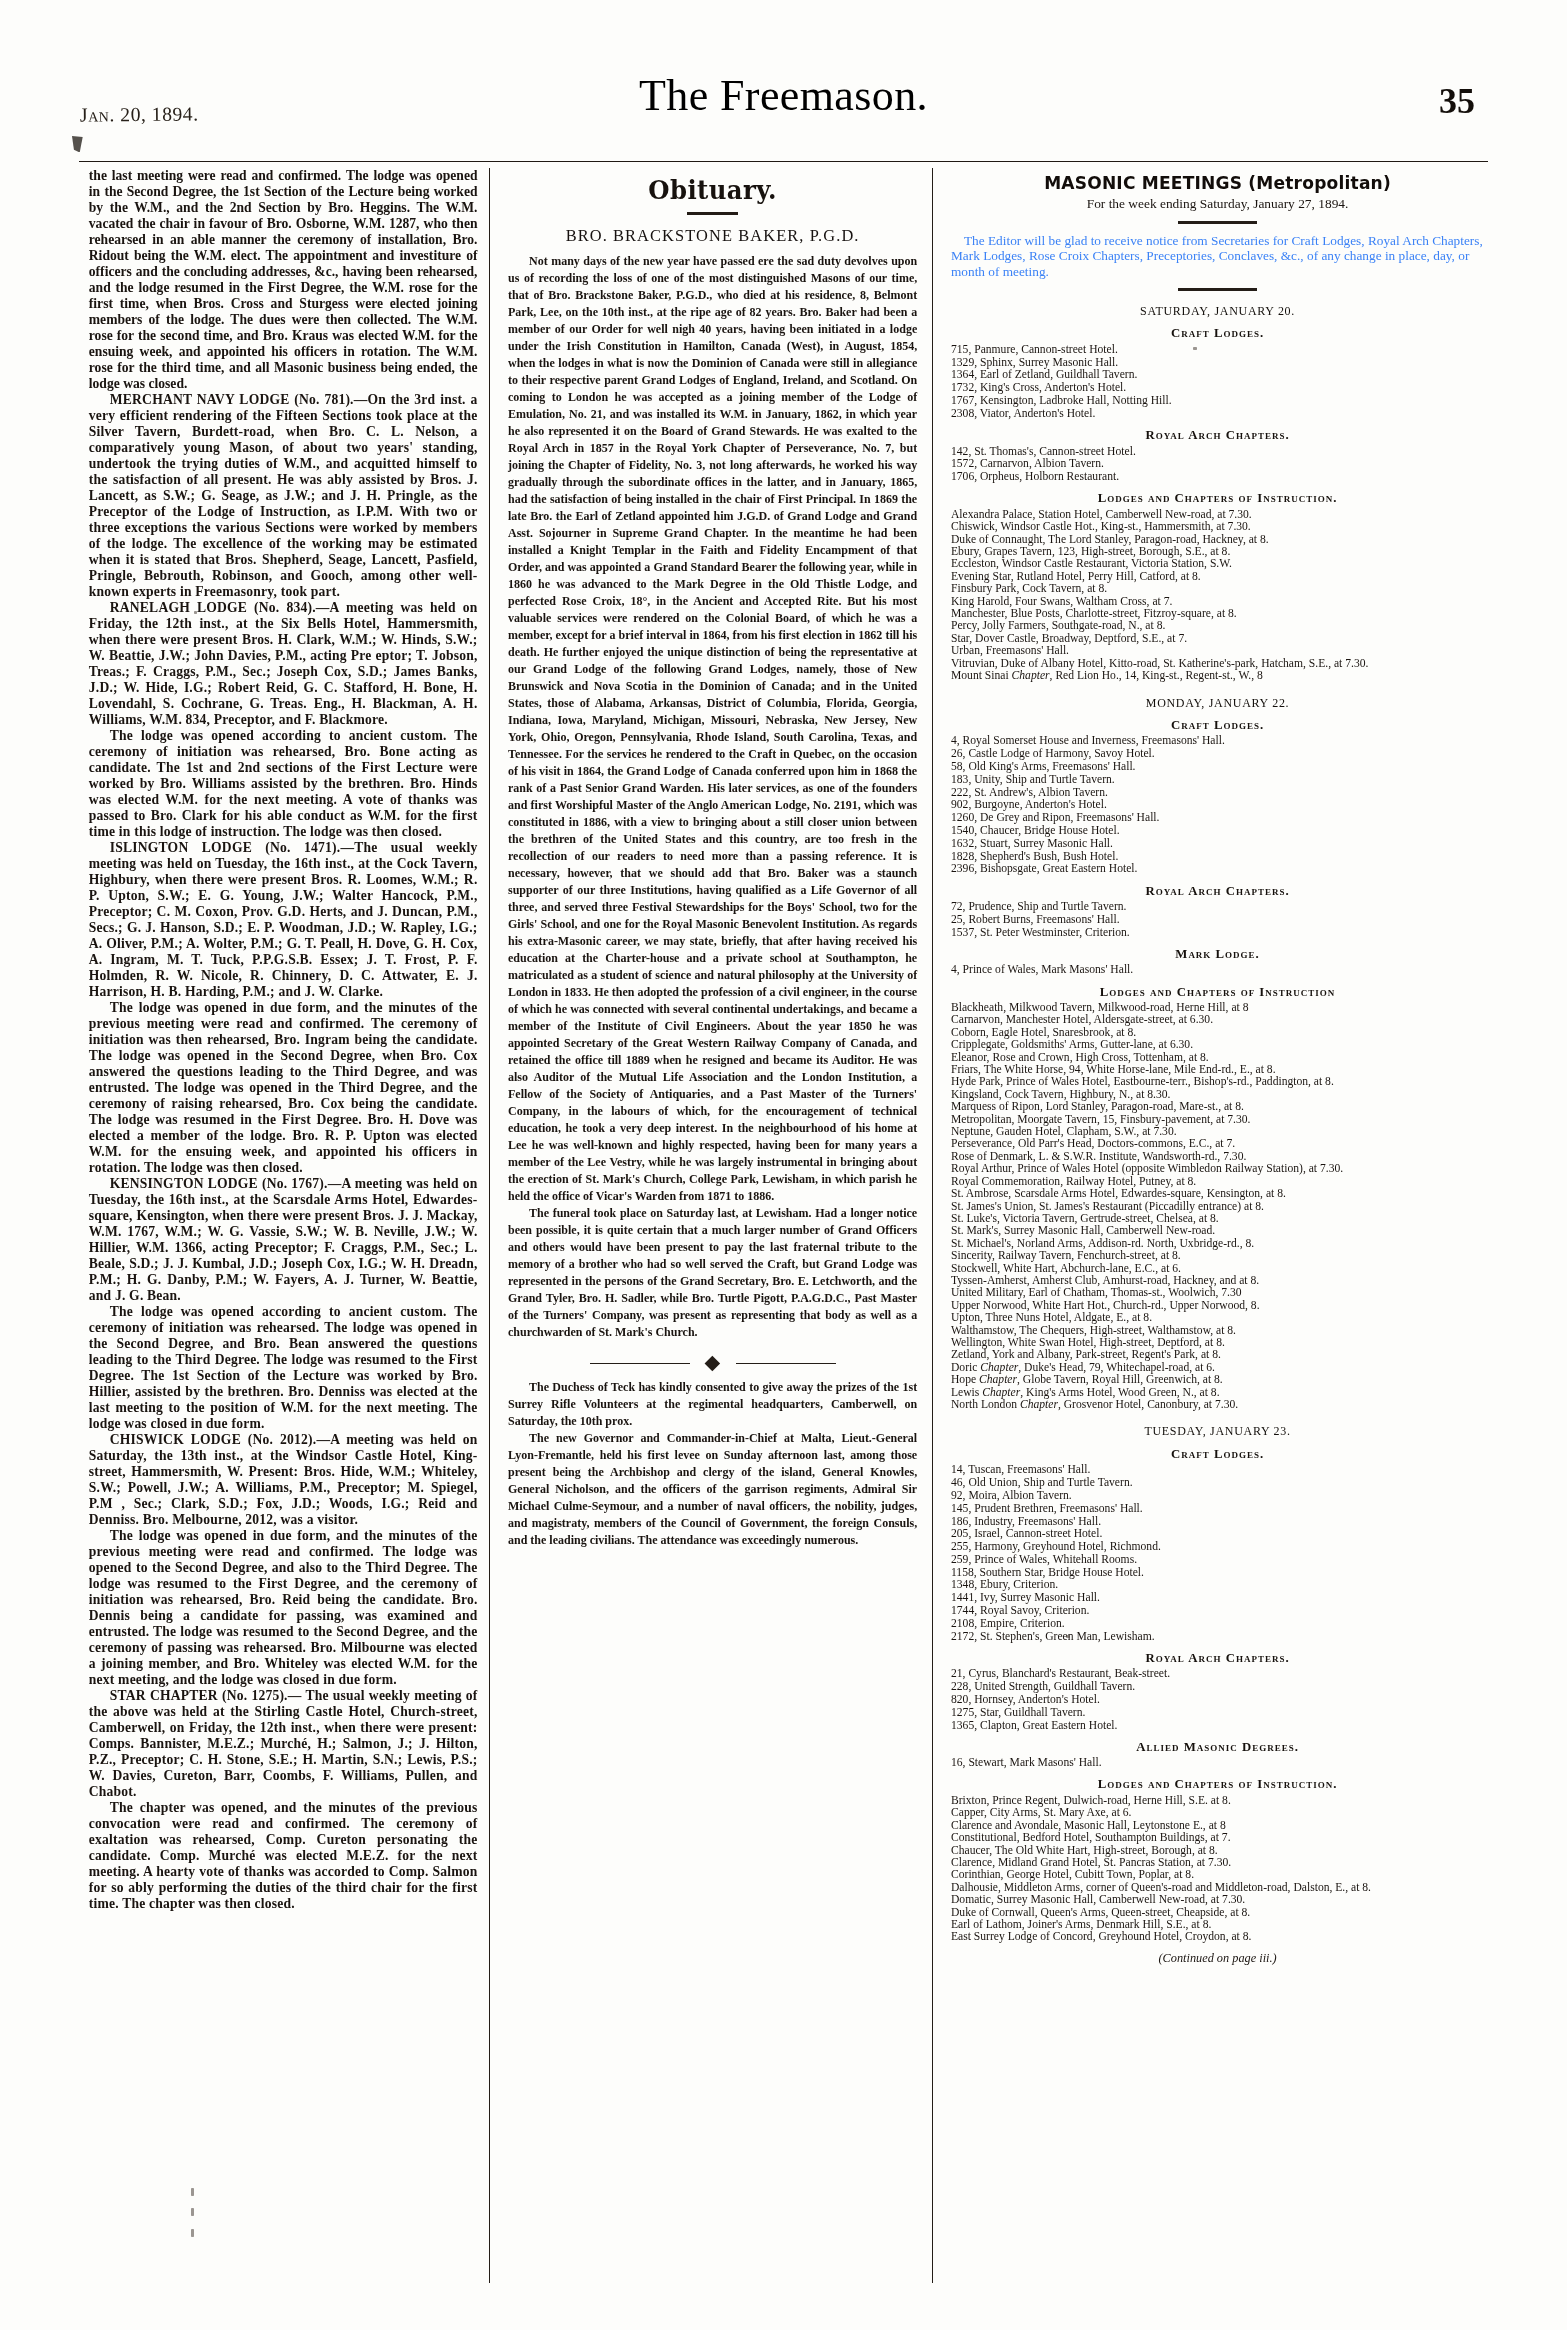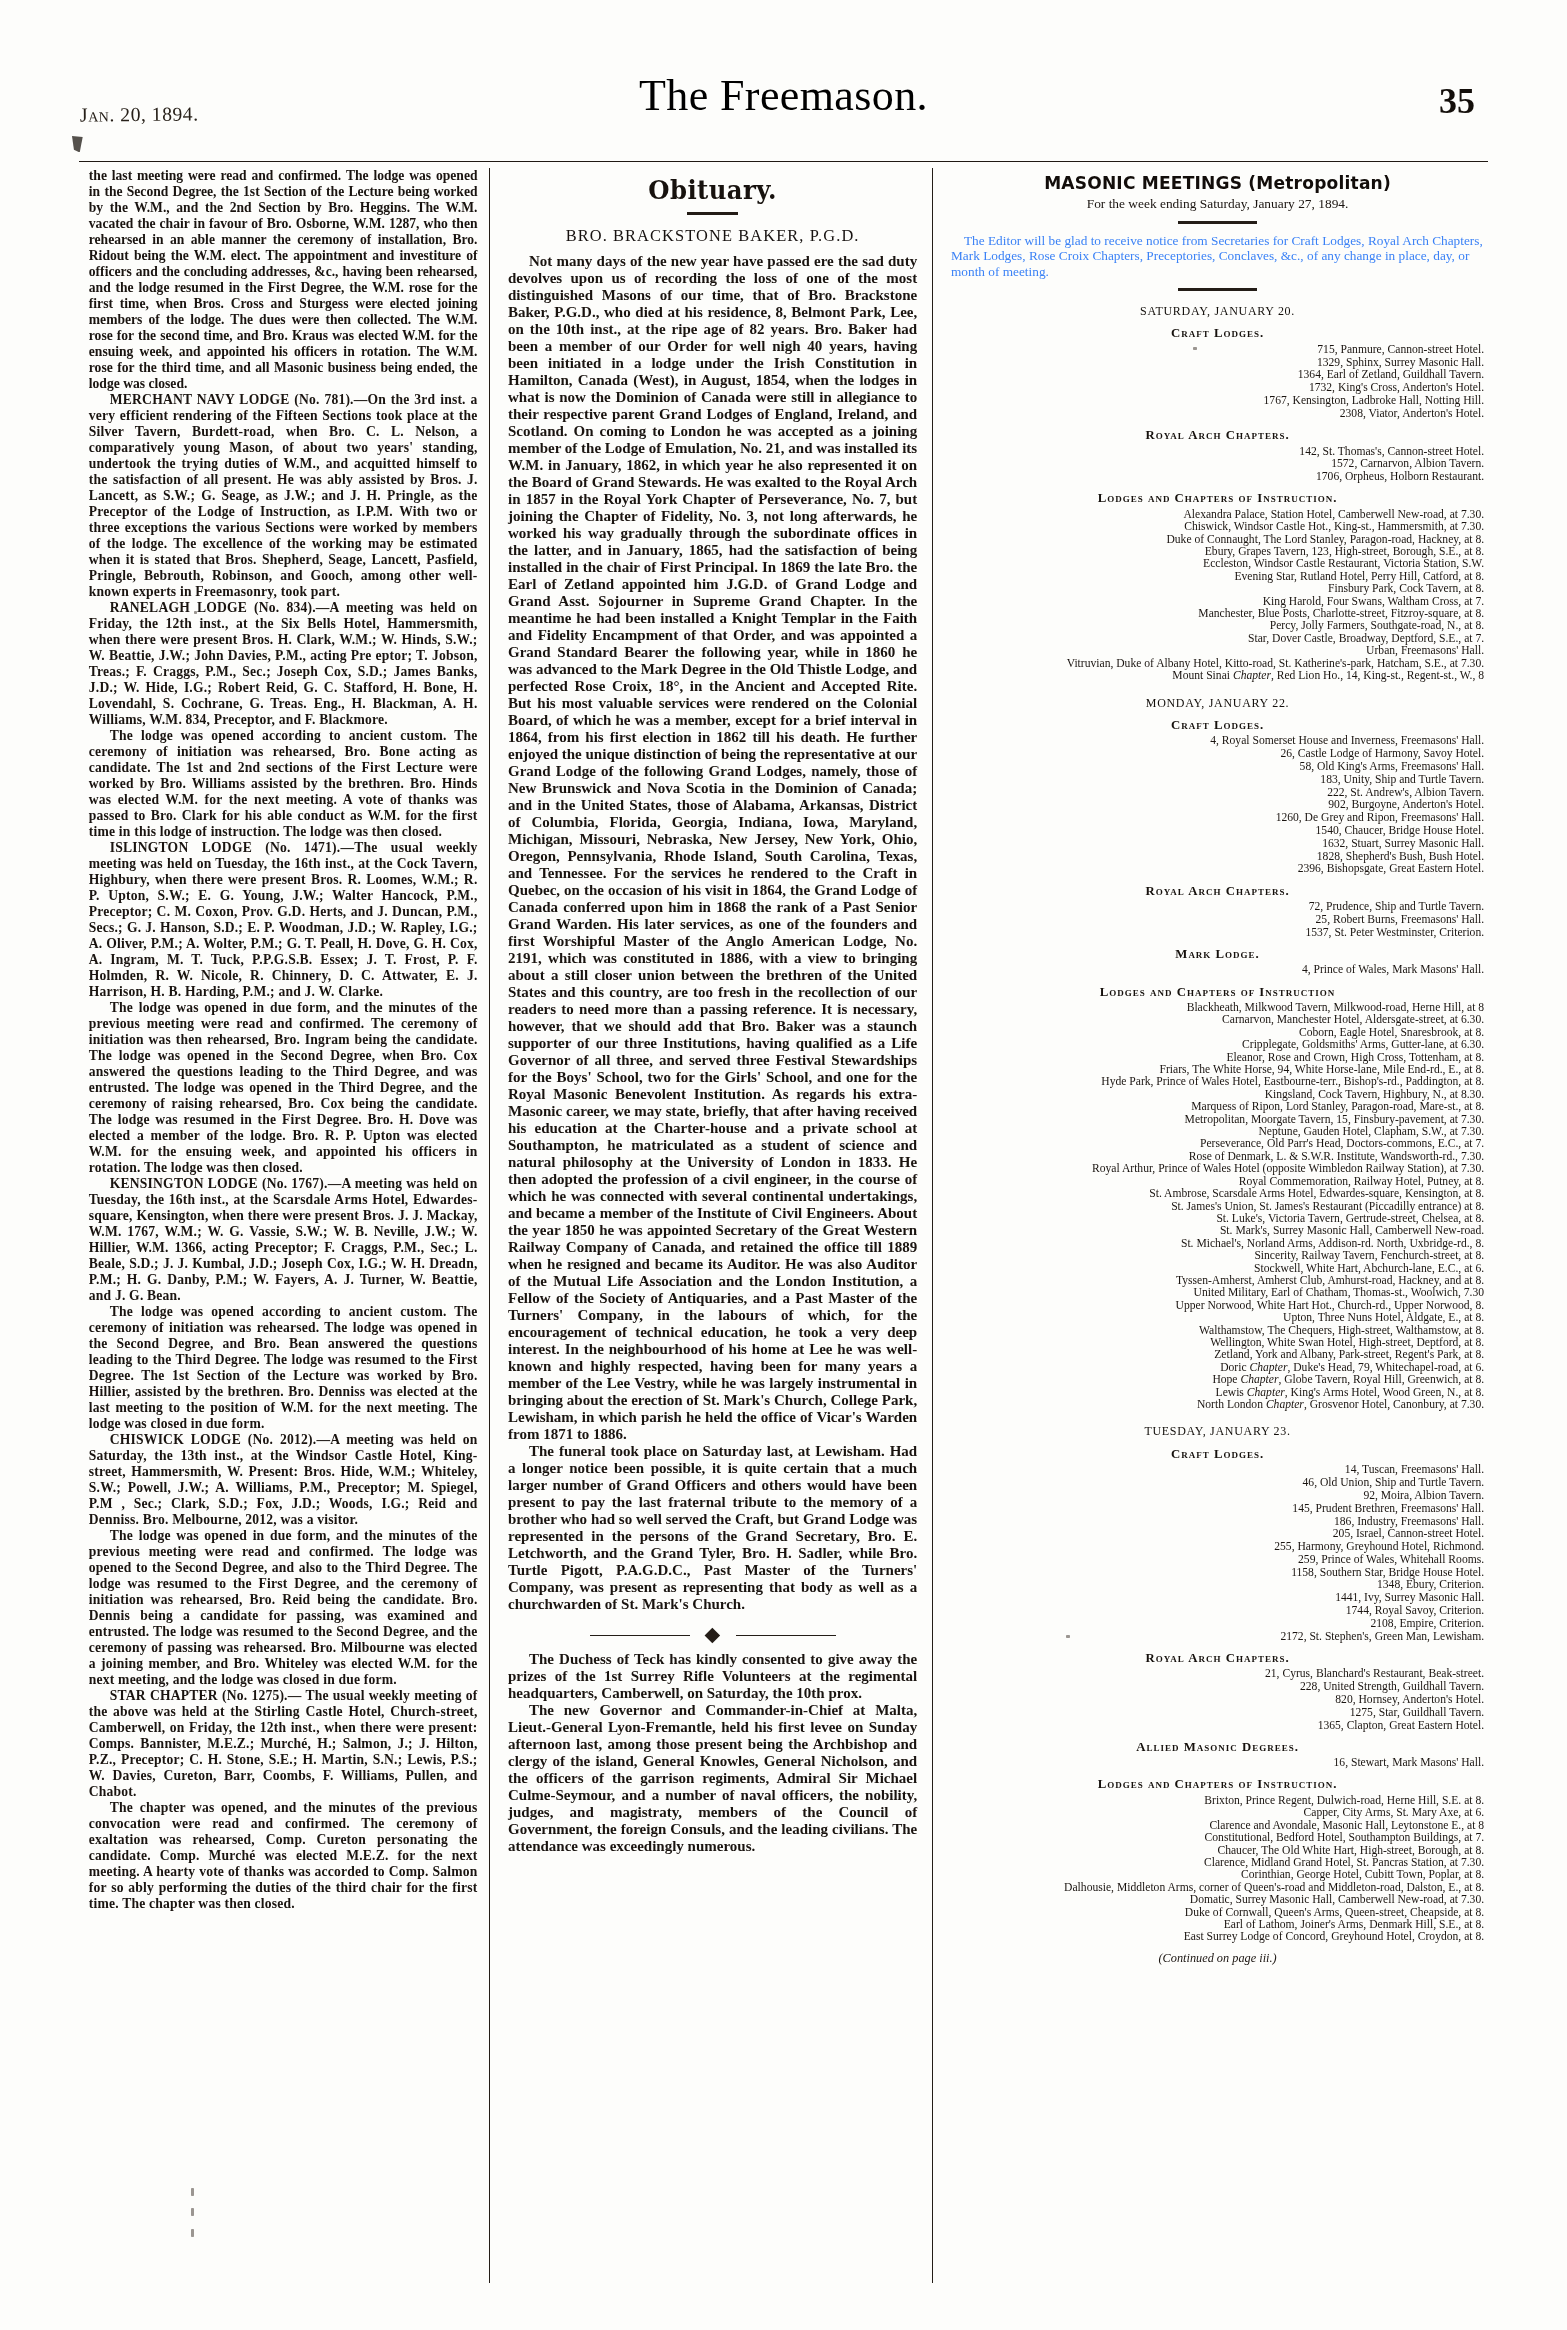--- a/index.html
+++ b/index.html
@@ -69,21 +69,21 @@
 
   
   .body-text{
     font-size:13.6px;
     line-height:16px;
     text-align:justify;
     text-justify:inter-word;
     hyphens:none;
     color:#1a1410;
   }
-  .body-text.c2{font-size:15px;line-height:17px;}
+  .body-text.c2{font-size:12px;line-height:17px;}
   .p{margin:0 0 0 0;text-indent:21px;font-weight:bold;}
   .p.flush{text-indent:0;}
   .lodge-head{
     text-indent:21px;
     letter-spacing:0.2px;
   }
 
   
   .obit-title{
     text-align:center;
@@ -158,21 +158,20 @@
     font-size:12.8px;
     font-weight:700;
     letter-spacing:1px;
     margin:7.4px 0 2.5px;
     color:#16110d;
   }
   .entries{
     font-size:11.6px;
     line-height:12.8px;
     color:#1a1410;
-    text-align:right;
   }
   .entries.num .e{
     padding-left:21px;text-indent:-21px;
   }
   .entries.nam .e{
     padding-left:18px;text-indent:-18px;
   }
   .e{white-space:normal;}
   .e i{font-style:italic;}
   .entries.tight{line-height:12.4px;}

